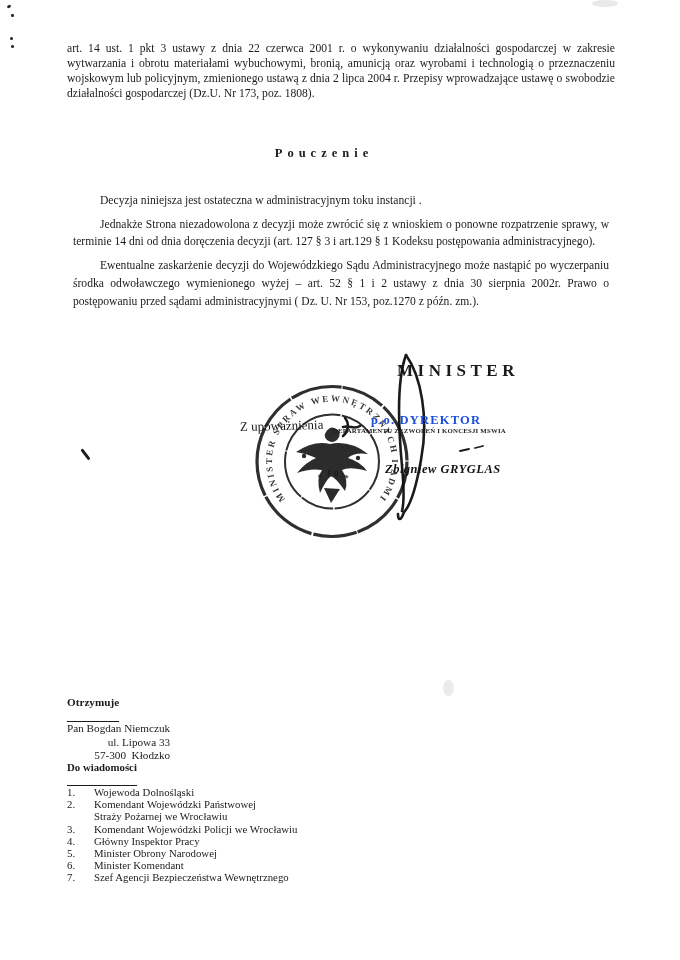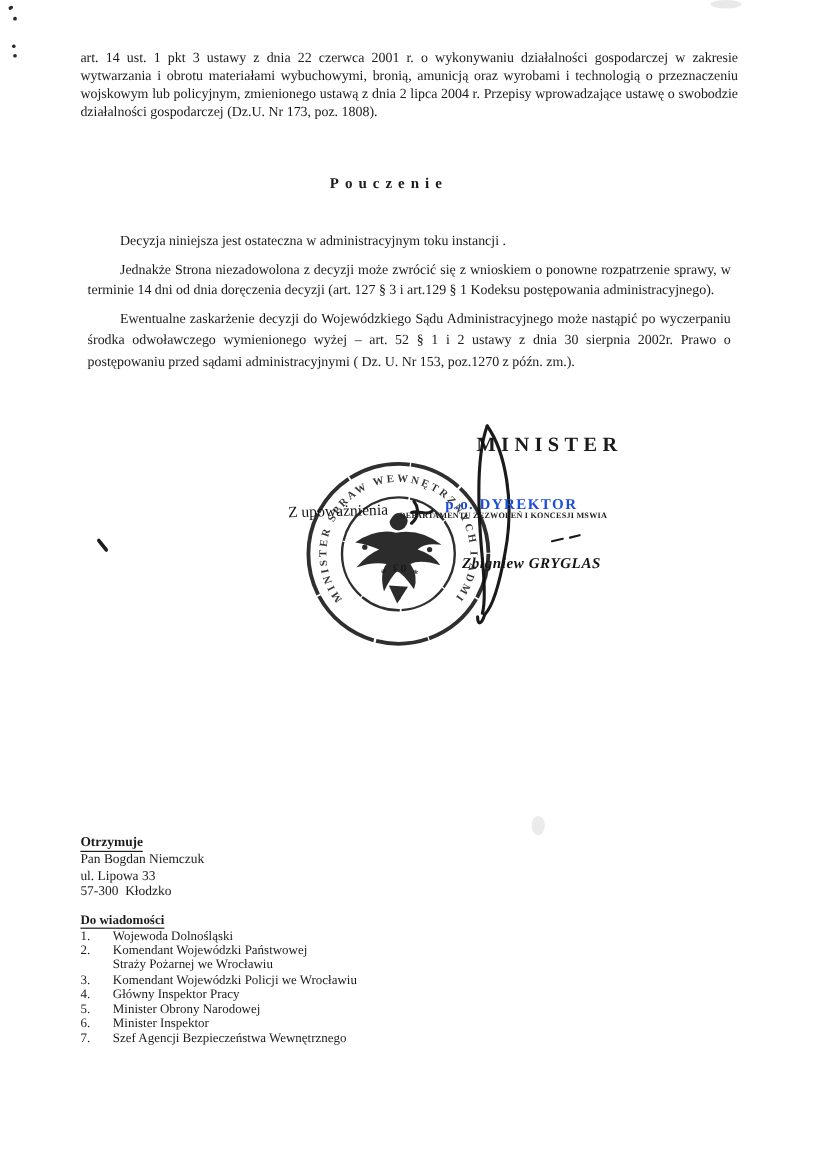--- a/index.html
+++ b/index.html
@@ -42,23 +42,23 @@
   #signer {
     left:356px; top:462px; font-weight:bold; font-style:italic;
     font-size:12.5px; letter-spacing:0.5px; white-space:nowrap; color:#141414;margin-left:29px;
   }
 
   
   #otrzymuje { left:67px; top:696px; font-size:11.2px; line-height:13.3px; }
   #dowiadomosci { left:67px; top:761px; font-size:10.8px; line-height:12.15px; }
   .block-heading {
     font-weight:bold; border-bottom:1.1px solid #1b1b1b;
-    display:inline-block; padding-bottom:0px;
+    display:inline-block; padding-bottom:12px;
   }
-  .addr-line { white-space:pre; }
+  .addr-line { white-space:pre;text-align:right; }
   .cc-row { white-space:nowrap; }
   .cc-num { display:inline-block; width:27px; }
   .cc-cont { display:inline-block; width:27px; }
   .cc-pad { padding-left:6px; }
 
   
   .speck { position:absolute; background:#2a2a2a; border-radius:50%; }
   #speck-1 { left:7px;  top:5px;  width:4px;   height:3px; transform:rotate(-30deg); }
   #speck-2 { left:11px; top:14px; width:2.5px; height:2.5px; }
   #speck-3 { left:10px; top:37px; width:2.5px; height:3px; }
@@ -168,20 +168,20 @@
     <div class="cc-row">
       <span class="cc-num">3.</span><span>Komendant Wojewódzki Policji we Wrocławiu</span>
     </div>
     <div class="cc-row">
       <span class="cc-num">4.</span><span>Główny Inspektor Pracy</span>
     </div>
     <div class="cc-row">
       <span class="cc-num">5.</span><span>Minister Obrony Narodowej</span>
     </div>
     <div class="cc-row">
-      <span class="cc-num">6.</span><span>Minister Inspektor</span>
+      <span class="cc-num">6.</span><span>Minister Komendant</span>
     </div>
     <div class="cc-row">
       <span class="cc-num">7.</span><span>Szef Agencji Bezpieczeństwa Wewnętrznego</span>
     </div>
   </div>
 
 </div>
 
 </body></html>

